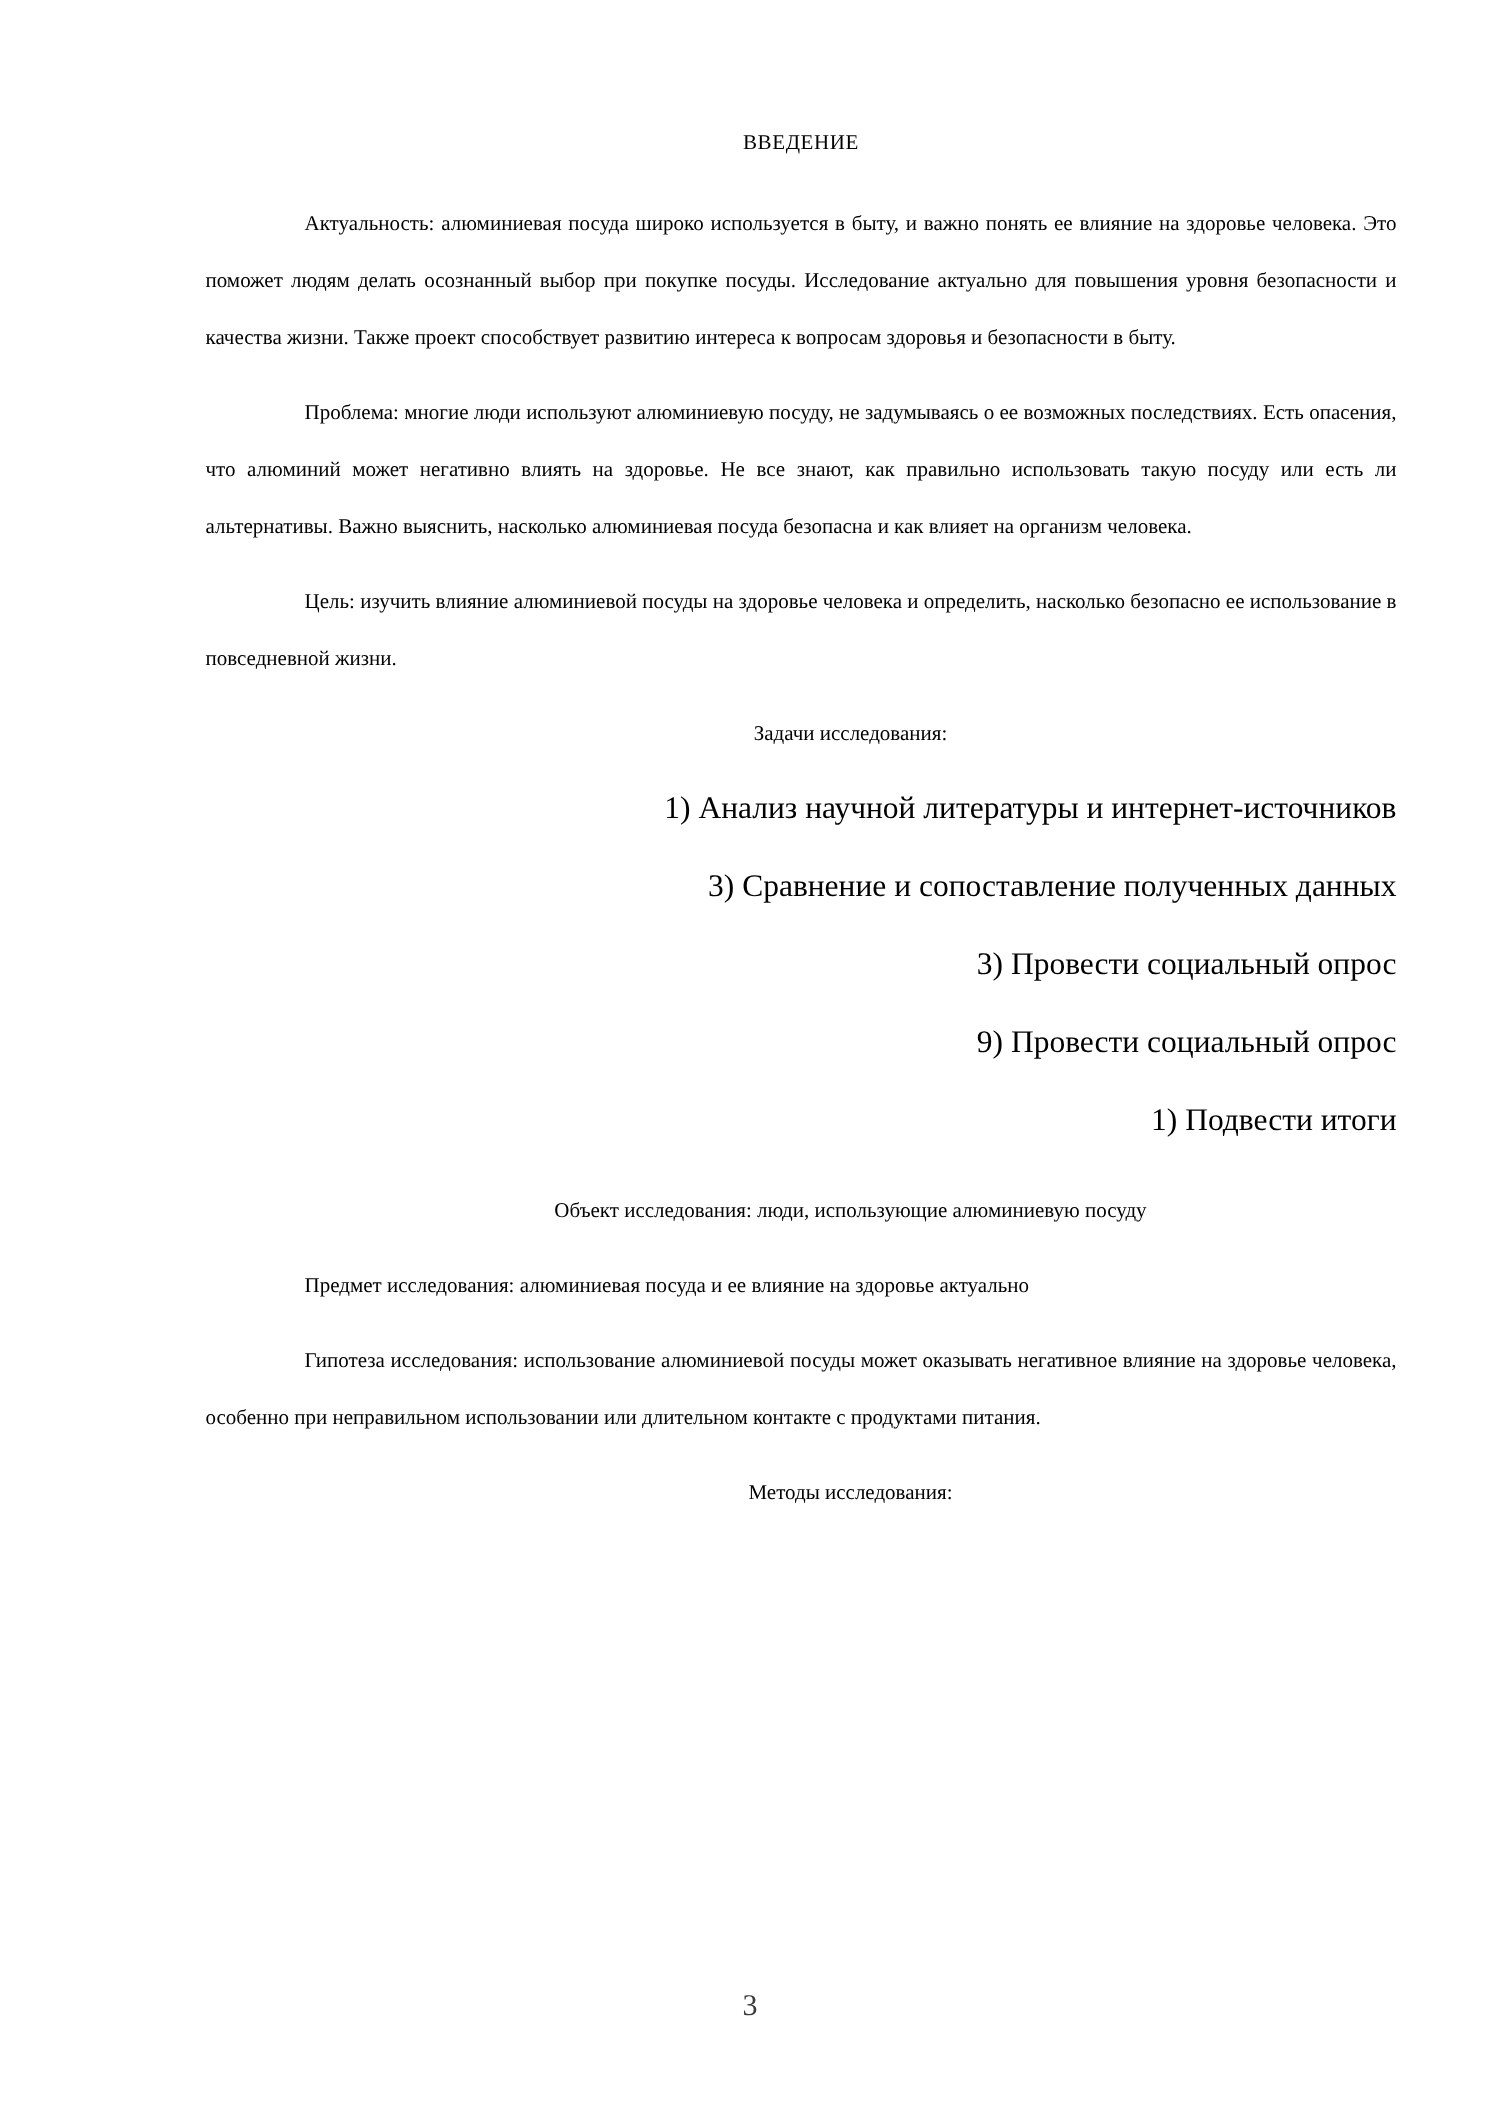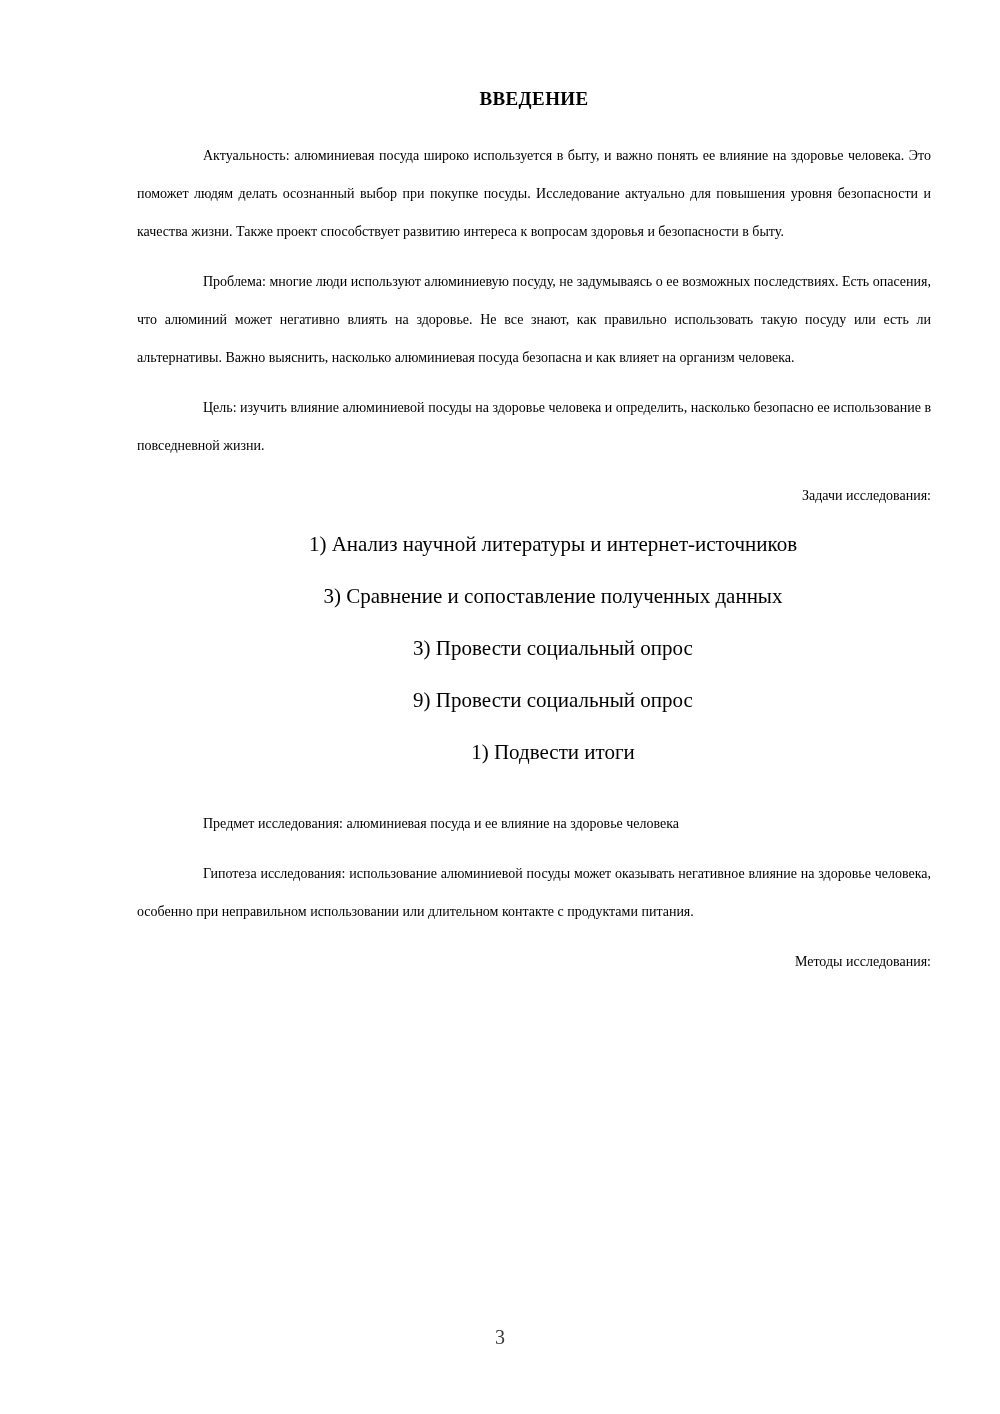--- a/index.html
+++ b/index.html
@@ -22,54 +22,54 @@
   }
 
   .content {
     position: absolute;
     left: 137px;
     top: 88px;
     width: 794px;
   }
 
   .doc-title {
-    font-size: 19px;
-    font-weight: bold;
+    font-size: 14px;
+    font-weight: normal;
     text-align: center;
     letter-spacing: 0.4px;
     margin: 0 0 26px 0;
     line-height: 1.2;
   }
 
   .para {
     font-size: 14px;
     line-height: 38px;
     text-align: justify;
     text-justify: inter-word;
     text-indent: 66px;
     margin: 0 0 2px 0;
     hyphens: none;
   }
 
   .para.no-justify {
-    text-align: right;
+    text-align: center;
   }
 
   .list {
     list-style: none;
     margin: 10px 0 8px 0;
     padding: 0;
   }
 
   .list-item {
     font-size: 21px;
     line-height: 38px;
     padding-left: 38px;
     margin: 0 0 14px 0;
-    text-align: center;
+    text-align: right;
     white-space: nowrap;
   }
 
   .list-item:last-child {
     margin-bottom: 0;
   }
 
   .gap-small { height: 10px; }
   .gap-med   { height: 16px; }
 
@@ -110,24 +110,25 @@
     <ol class="list">
       <li class="list-item">1) Анализ научной литературы и интернет-источников</li>
       <li class="list-item">3) Сравнение и сопоставление полученных данных</li>
       <li class="list-item">3) Провести социальный опрос</li>
       <li class="list-item">9) Провести социальный опрос</li>
       <li class="list-item">1) Подвести итоги</li>
     </ol>
 
     <div class="gap-med"></div>
 
+    <p class="para no-justify">Объект исследования: люди, использующие алюминиевую посуду</p>
 
     <div class="gap-small"></div>
 
-    <p class="para">Предмет исследования: алюминиевая посуда и ее влияние на здоровье человека</p>
+    <p class="para">Предмет исследования: алюминиевая посуда и ее влияние на здоровье актуально</p>
 
     <div class="gap-small"></div>
 
     <p class="para">Гипотеза исследования: использование алюминиевой посуды может оказывать негативное влияние на здоровье человека, особенно при неправильном использовании или длительном контакте с продуктами питания.</p>
 
     <div class="gap-small"></div>
 
     <p class="para no-justify">Методы исследования:</p>
 
   </div>

